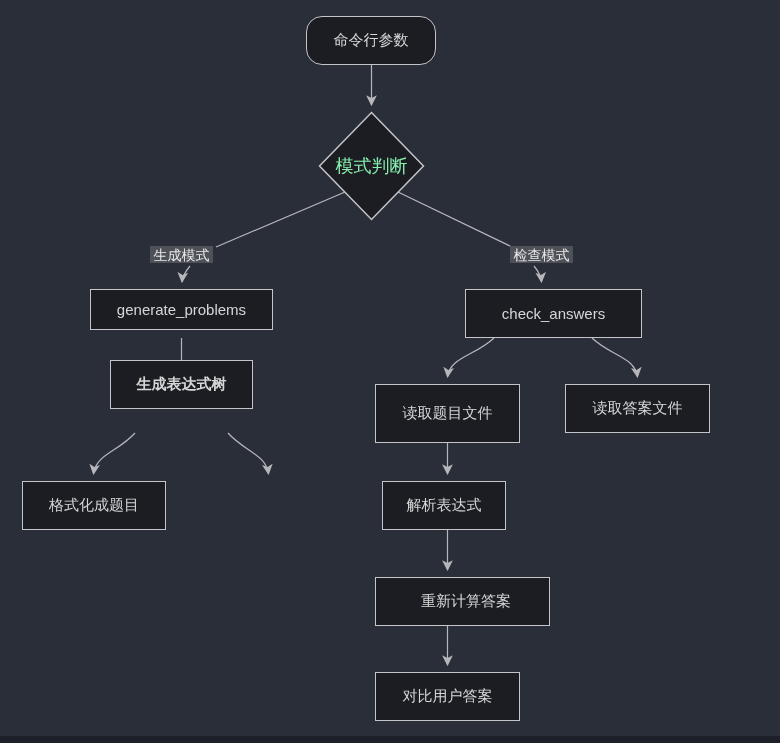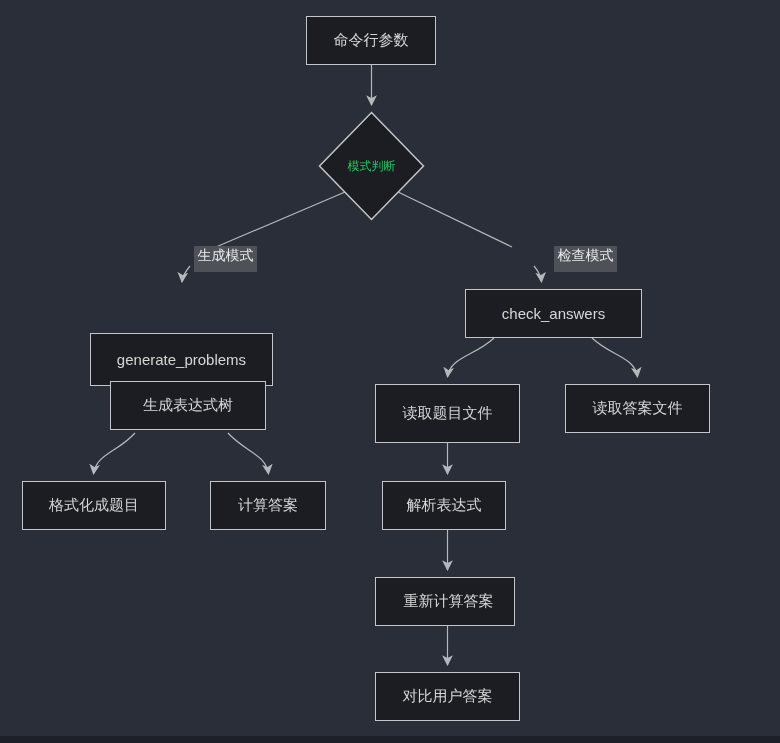--- a/index.html
+++ b/index.html
@@ -34,59 +34,58 @@
     color: #d6d6d6;
     font-size: 15px;
     display: flex;
     align-items: center;
     justify-content: center;
     text-align: center;
     white-space: nowrap;
   }
   .diamond-text {
     position: absolute;
-    color: #22c55e;
-    font-size: 12px;
+    color: #86efac;
+    font-size: 18px;
     display: flex;
     align-items: center;
     justify-content: center;
     text-align: center;
   }
   .edge-label {
     position: absolute;
     box-sizing: border-box;
     background: #4e5158;
     color: #e8e8e8;
     font-size: 14px;
-    height: 26px;
+    height: 17px;
     line-height: 19px;
     text-align: center;
     padding: 0 2px;
     white-space: nowrap;
-    margin-left: 44px;
   }
   .bottom-strip {
     position: absolute;
     left: 0; top: 736;
     top: 736px;
     width: 780px; height: 7px;
     background: #1d2029;
   }
   
-  .n-args    { left: 306px; top: 16px;  width: 130px; height: 49px; }
+  .n-args    { left: 306px; top: 16px;  width: 130px; height: 49px; border-radius: 16px; }
   .n-mode    { left: 319px; top: 112px; width: 105px; height: 108px; }
-  .n-generate{ left: 90px;  top: 289px; width: 183px; height: 53px; margin-top: 44px; }
+  .n-generate{ left: 90px;  top: 289px; width: 183px; height: 41px; }
   .n-check   { left: 465px; top: 289px; width: 177px; height: 49px; }
-  .n-tree    { left: 110px; top: 381px; width: 156px; height: 49px; }
+  .n-tree    { left: 110px; top: 360px; width: 143px; height: 49px; font-weight: bold; }
   .n-format  { left: 22px;  top: 481px; width: 144px; height: 49px; }
   .n-calc    { left: 210px; top: 481px; width: 116px; height: 49px; }
   .n-readq   { left: 375px; top: 384px; width: 145px; height: 59px; }
   .n-reada   { left: 565px; top: 384px; width: 145px; height: 49px; }
   .n-parse   { left: 382px; top: 481px; width: 124px; height: 49px; }
-  .n-recalc  { left: 375px; top: 577px; width: 140px; height: 49px; padding-left: 7px; }
+  .n-recalc  { left: 375px; top: 577px; width: 175px; height: 49px; padding-left: 7px; }
   .n-compare { left: 375px; top: 672px; width: 145px; height: 49px; }
   .l-generate-mode { left: 150px; top: 246px; min-width: 63px; }
   .l-check-mode    { left: 510px; top: 246px; min-width: 63px; }
 </style>
 </head>
 <body>
 
 <div class="canvas">
 
   <svg class="edges-layer" width="780" height="743" viewBox="0 0 780 743" xmlns="http://www.w3.org/2000/svg">
@@ -128,21 +127,20 @@
   <div class="diamond-text n-mode">模式判断</div>
 
   <div class="node n-generate">generate_problems</div>
 
   <div class="node n-check">check_answers</div>
 
   <div class="node n-tree">生成表达式树</div>
 
   <div class="node n-format">格式化成题目</div>
 
-  <div class="node n-calc">计算答案</div>
 
   <div class="node n-readq">读取题目文件</div>
 
   <div class="node n-reada">读取答案文件</div>
 
   <div class="node n-parse">解析表达式</div>
 
   <div class="node n-recalc">重新计算答案</div>
 
   <div class="node n-compare">对比用户答案</div>

